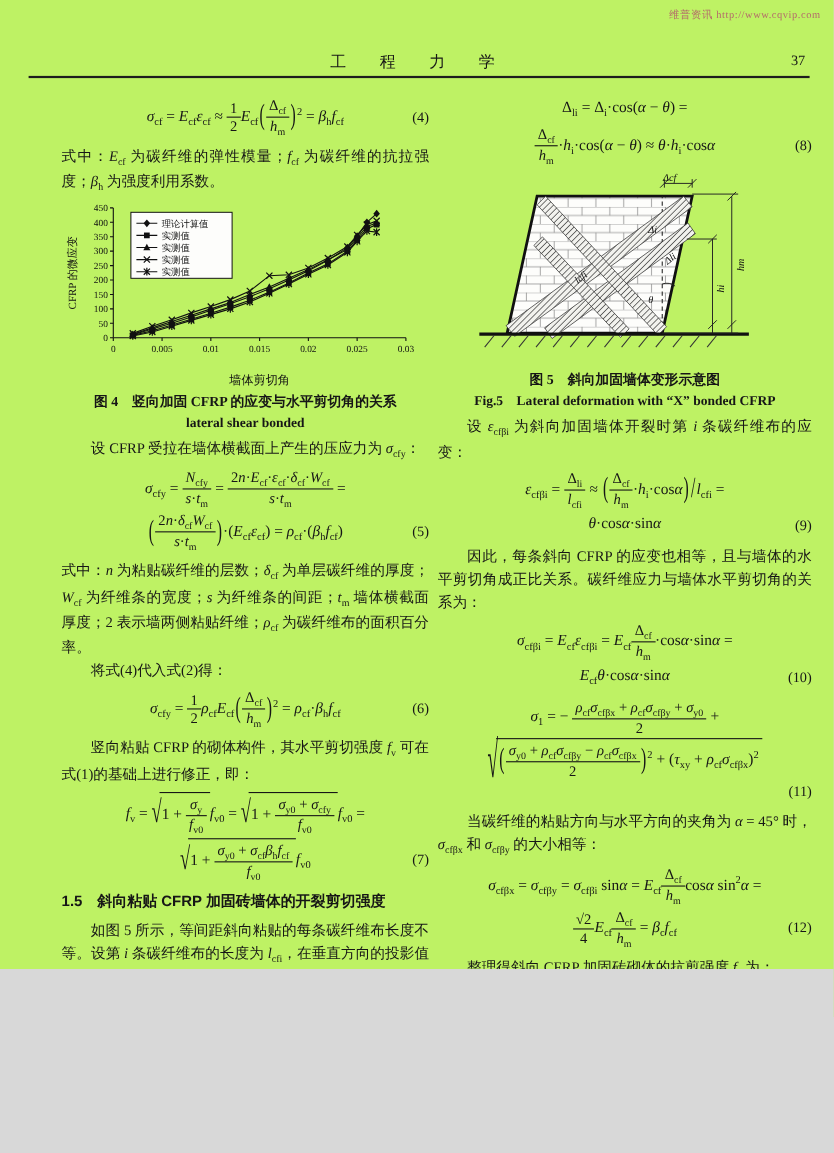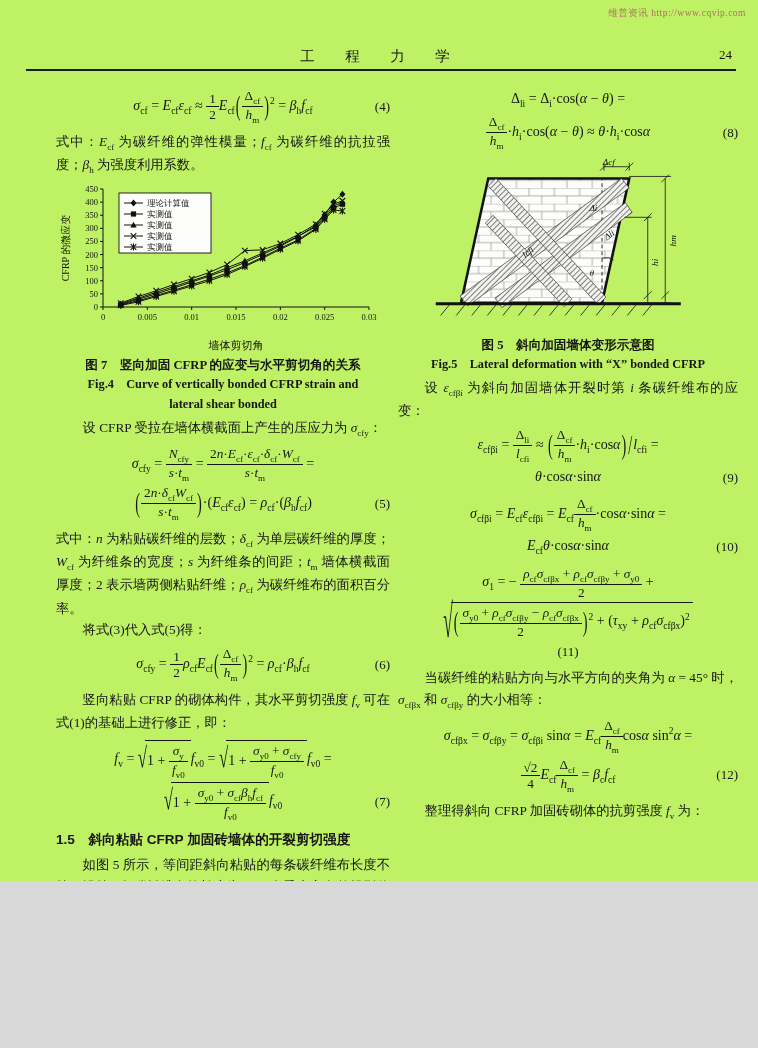--- a/index.html
+++ b/index.html
@@ -11,21 +11,21 @@
   .header-rule{position:absolute;top:69px;left:26px;right:22px;height:2px;background:#1d1d1d;}
   .col{position:absolute;top:82px;font-size:13.3px;line-height:1.6;text-align:justify;text-justify:inter-ideograph;}
   .col-left{left:56px;width:334px;}
   .col-right{left:398px;width:340px;}
   p{margin:0;}
   .ind{text-indent:2em;}
   
   .eq{position:relative;margin:5px 0;text-align:center;font-size:14px;}
   .eqline{position:relative;display:block;padding:1px 0;}
   .eqnum{position:absolute;right:0;top:50%;transform:translateY(-50%);font-size:13px;}
-  .eqnum-line{text-align:center;font-size:13px;margin-top:1px;}
+  .eqnum-line{text-align:right;font-size:13px;margin-top:1px;}
   .f{display:inline-block;vertical-align:middle;text-align:center;line-height:1.15;font-size:.95em;}
   .f .t{display:block;border-bottom:1px solid #161616;padding:0 3px;}
   .f .b{display:block;padding:0 3px;}
   sub{font-size:.68em;} sup{font-size:.68em;}
   .bp{display:inline-block;vertical-align:middle;transform:scaleY(1.85);font-size:1.02em;padding:0 1px;}
   .rad{display:inline-block;vertical-align:middle;transform:scaleY(1.7);font-size:1.2em;margin-right:-2px;}
   .rad3{display:inline-block;vertical-align:middle;transform:scaleY(2.7);font-size:1.25em;margin-right:-2px;}
   .sq{display:inline-block;vertical-align:middle;border-top:1.3px solid #161616;padding:2px 3px 0 2px;}
   
   .capzh{font-weight:bold;font-size:12.6px;margin:2px 0 0;}
@@ -33,21 +33,21 @@
   .sechead{font-family:"Liberation Sans","DejaVu Sans",sans-serif;font-weight:bold;font-size:13.6px;margin:6px 0 4px;}
   .figbox{margin:4px 0 2px;text-align:center;}
   svg{display:block;margin:0 auto;}
 </style>
 </head>
 <body>
 
 <div class="page">
   <div class="watermark">维普资讯 http://www.cqvip.com</div>
   <div class="journal-title">工　程　力　学</div>
-  <div class="page-number">24</div>
+  <div class="page-number">37</div>
   <div class="header-rule"></div>
 
   <div class="col col-left">
     <div class="eq">
       <span class="eqline"><span><i>σ</i><sub>cf</sub> = <i>E</i><sub>cf</sub><i>ε</i><sub>cf</sub> ≈ <span class="f"><span class="t">1</span><span class="b">2</span></span><i>E</i><sub>cf</sub><span class="bp">(</span><span class="f"><span class="t">Δ<sub>cf</sub></span><span class="b"><i>h</i><sub>m</sub></span></span><span class="bp">)</span><sup>2</sup> = <i>β</i><sub>h</sub><i>f</i><sub>cf</sub></span><span class="eqnum">(4)</span></span>
     </div>
     <p>式中：<i>E</i><sub>cf</sub> 为碳纤维的弹性模量；<i>f</i><sub>cf</sub> 为碳纤维的抗拉强度；<i>β</i><sub>h</sub> 为强度利用系数。</p>
 
     <div class="figbox">
       <div id="fig4">
@@ -181,32 +181,31 @@
             <path d="M76.5,40.7 L79.7,46.6 L73.3,46.6 Z" fill="#111111"></path>
             <text x="90" y="47" font-size="8.5" fill="#111111">实测值</text>
             <line x1="67" y1="55" x2="86" y2="55" stroke="#111111" stroke-width="1"></line>
             <path d="M73.7,52.2 L79.3,57.8 M73.7,57.8 L79.3,52.2" stroke="#111111" stroke-width="1.1" fill="none"></path>
             <text x="90" y="58" font-size="8.5" fill="#111111">实测值</text>
             <line x1="67" y1="66" x2="86" y2="66" stroke="#111111" stroke-width="1"></line>
             <path d="M73.7,63.2 L79.3,68.8 M73.7,68.8 L79.3,63.2 M76.5,62.5 L76.5,69.5" stroke="#111111" stroke-width="1.1" fill="none"></path>
             <text x="90" y="69" font-size="8.5" fill="#111111">实测值</text>
           </svg>
         </div>
-      <p class="capzh">图 7　竖向加固 CFRP 的应变与水平剪切角的关系</p>
-      <p class="capen">Fig.4　Curve of vertically bonded CFRP strain and</p>
+      <p class="capzh">图 4　竖向加固 CFRP 的应变与水平剪切角的关系</p>
       <p class="capen">lateral shear bonded</p>
     </div>
 
     <p class="ind">设 CFRP 受拉在墙体横截面上产生的压应力为 <i>σ</i><sub>cfy</sub>：</p>
     <div class="eq">
       <span class="eqline"><i>σ</i><sub>cfy</sub> = <span class="f"><span class="t"><i>N</i><sub>cfy</sub></span><span class="b"><i>s</i>·<i>t</i><sub>m</sub></span></span> = <span class="f"><span class="t">2<i>n</i>·<i>E</i><sub>cf</sub>·<i>ε</i><sub>cf</sub>·<i>δ</i><sub>cf</sub>·<i>W</i><sub>cf</sub></span><span class="b"><i>s</i>·<i>t</i><sub>m</sub></span></span> =</span>
       <span class="eqline"><span><span class="bp">(</span><span class="f"><span class="t">2<i>n</i>·<i>δ</i><sub>cf</sub><i>W</i><sub>cf</sub></span><span class="b"><i>s</i>·<i>t</i><sub>m</sub></span></span><span class="bp">)</span>·(<i>E</i><sub>cf</sub><i>ε</i><sub>cf</sub>) = <i>ρ</i><sub>cf</sub>·(<i>β</i><sub>h</sub><i>f</i><sub>cf</sub>)</span><span class="eqnum">(5)</span></span>
     </div>
     <p>式中：<i>n</i> 为粘贴碳纤维的层数；<i>δ</i><sub>cf</sub> 为单层碳纤维的厚度；<i>W</i><sub>cf</sub> 为纤维条的宽度；<i>s</i> 为纤维条的间距；<i>t</i><sub>m</sub> 墙体横截面厚度；2 表示墙两侧粘贴纤维；<i>ρ</i><sub>cf</sub> 为碳纤维布的面积百分率。</p>
-    <p class="ind">将式(3)代入式(5)得：</p>
+    <p class="ind">将式(4)代入式(2)得：</p>
     <div class="eq">
       <span class="eqline"><span><i>σ</i><sub>cfy</sub> = <span class="f"><span class="t">1</span><span class="b">2</span></span><i>ρ</i><sub>cf</sub><i>E</i><sub>cf</sub><span class="bp">(</span><span class="f"><span class="t">Δ<sub>cf</sub></span><span class="b"><i>h</i><sub>m</sub></span></span><span class="bp">)</span><sup>2</sup> = <i>ρ</i><sub>cf</sub>·<i>β</i><sub>h</sub><i>f</i><sub>cf</sub></span><span class="eqnum">(6)</span></span>
     </div>
     <p class="ind">竖向粘贴 CFRP 的砌体构件，其水平剪切强度 <i>f</i><sub>v</sub> 可在式(1)的基础上进行修正，即：</p>
     <div class="eq">
       <span class="eqline"><i>f</i><sub>v</sub> = <span class="rad">√</span><span class="sq">1 + <span class="f"><span class="t"><i>σ</i><sub>y</sub></span><span class="b"><i>f</i><sub>v0</sub></span></span></span><i>f</i><sub>v0</sub> = <span class="rad">√</span><span class="sq">1 + <span class="f"><span class="t"><i>σ</i><sub>y0</sub> + <i>σ</i><sub>cfy</sub></span><span class="b"><i>f</i><sub>v0</sub></span></span></span><i>f</i><sub>v0</sub> =</span>
       <span class="eqline"><span><span class="rad">√</span><span class="sq">1 + <span class="f"><span class="t"><i>σ</i><sub>y0</sub> + <i>σ</i><sub>cf</sub><i>β</i><sub>h</sub><i>f</i><sub>cf</sub></span><span class="b"><i>f</i><sub>v0</sub></span></span></span><i>f</i><sub>v0</sub></span><span class="eqnum">(7)</span></span>
     </div>
     <p class="sechead">1.5　斜向粘贴 CFRP 加固砖墙体的开裂剪切强度</p>
     <p class="ind">如图 5 所示，等间距斜向粘贴的每条碳纤维布长度不等。设第 <i>i</i> 条碳纤维布的长度为 <i>l</i><sub>cfi</sub>，在垂直方向的投影值为 <i>h</i><sub>i</sub>，任意条碳纤维布与墙体水平方向的夹角为 <i>α</i>，第 <i>i</i> 条 CFRP 布顶点对应的墙体水平侧移为 Δ<sub>i</sub>，第 <i>i</i> 条 CFRP 布的伸长量为 Δ<sub>li</sub>，则：</p>
@@ -290,20 +289,21 @@
       </svg>
       <p class="capzh">图 5　斜向加固墙体变形示意图</p>
       <p class="capen">Fig.5　Lateral deformation with “X” bonded CFRP</p>
     </div>
 
     <p class="ind">设 <i>ε</i><sub>cfβi</sub> 为斜向加固墙体开裂时第 <i>i</i> 条碳纤维布的应变：</p>
     <div class="eq">
       <span class="eqline"><i>ε</i><sub>cfβi</sub> = <span class="f"><span class="t">Δ<sub>li</sub></span><span class="b"><i>l</i><sub>cfi</sub></span></span> ≈ <span class="bp">(</span><span class="f"><span class="t">Δ<sub>cf</sub></span><span class="b"><i>h</i><sub>m</sub></span></span>·<i>h</i><sub>i</sub>·cos<i>α</i><span class="bp">)</span><span class="bp">/</span><i>l</i><sub>cfi</sub> =</span>
       <span class="eqline"><span><i>θ</i>·cos<i>α</i>·sin<i>α</i></span><span class="eqnum">(9)</span></span>
     </div>
+    <p class="ind">因此，每条斜向 CFRP 的应变也相等，且与墙体的水平剪切角成正比关系。碳纤维应力与墙体水平剪切角的关系为：</p>
     <div class="eq">
       <span class="eqline"><i>σ</i><sub>cfβi</sub> = <i>E</i><sub>cf</sub><i>ε</i><sub>cfβi</sub> = <i>E</i><sub>cf</sub><span class="f"><span class="t">Δ<sub>cf</sub></span><span class="b"><i>h</i><sub>m</sub></span></span>·cos<i>α</i>·sin<i>α</i> =</span>
       <span class="eqline"><span><i>E</i><sub>cf</sub><i>θ</i>·cos<i>α</i>·sin<i>α</i></span><span class="eqnum">(10)</span></span>
     </div>
     <div class="eq">
       <span class="eqline"><i>σ</i><sub>1</sub> = − <span class="f"><span class="t"><i>ρ</i><sub>cf</sub><i>σ</i><sub>cfβx</sub> + <i>ρ</i><sub>cf</sub><i>σ</i><sub>cfβy</sub> + <i>σ</i><sub>y0</sub></span><span class="b">2</span></span> +</span>
       <span class="eqline"><span class="rad3">√</span><span class="sq"><span class="bp">(</span><span class="f"><span class="t"><i>σ</i><sub>y0</sub> + <i>ρ</i><sub>cf</sub><i>σ</i><sub>cfβy</sub> − <i>ρ</i><sub>cf</sub><i>σ</i><sub>cfβx</sub></span><span class="b">2</span></span><span class="bp">)</span><sup>2</sup> + (<i>τ</i><sub>xy</sub> + <i>ρ</i><sub>cf</sub><i>σ</i><sub>cfβx</sub>)<sup>2</sup></span></span>
       <div class="eqnum-line">(11)</div>
     </div>
     <p class="ind">当碳纤维的粘贴方向与水平方向的夹角为 <i>α</i> = 45° 时，<i>σ</i><sub>cfβx</sub> 和 <i>σ</i><sub>cfβy</sub> 的大小相等：</p>

